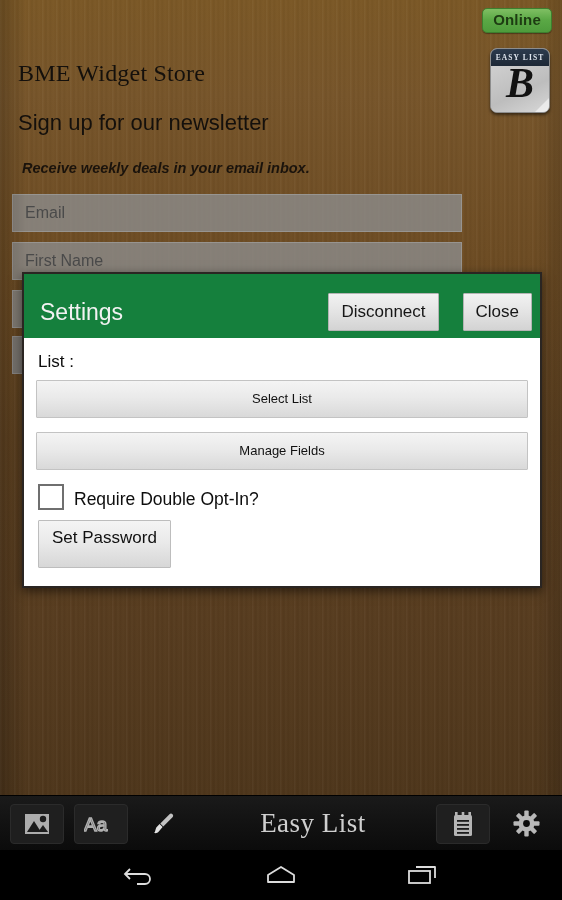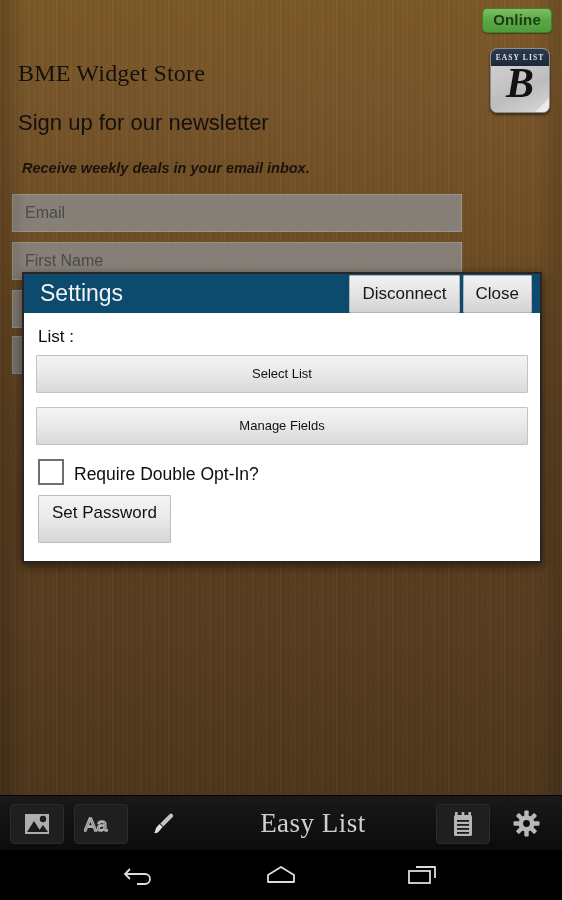--- a/index.html
+++ b/index.html
@@ -188,39 +188,39 @@
     left: 22px;
     top: 272px;
     width: 520px;
     border: 2px solid #2a2522;
     box-sizing: border-box;
     box-shadow: 0 3px 10px rgba(0,0,0,0.55);
     background: #fff;
   }
   #dialog-header {
     position: relative;
-    height: 39px;
-    background: #0c4a6e;
-    display: flex;
-    align-items: center;
-    padding: 0 8px 0 16px;
+    height: 52px;
+    background: #15803d;
+    display: flex;
+    align-items: center;
+    padding: 12px 8px 0 16px;
   }
   #dialog-title {
     color: #f2f2f2;
     font-size: 23px;
     flex: 1;
   }
   .hdr-btn {
     background: linear-gradient(180deg,#f2f2f2 0%, #e3e3e3 52%, #d3d3d3 100%);
     border: 1px solid #b4b4b4;
     color: #161616;
     font-size: 17px;
     height: 38px;
     padding: 0 12px;
-    margin-left: 3px;
+    margin-left: 24px;
     box-sizing: border-box;
     line-height: 36px;
     white-space: nowrap;
     border-radius: 1px;
   }
 
   #dialog-body {
     background: #ffffff;
     padding: 12px 12px 18px 12px;
   }

